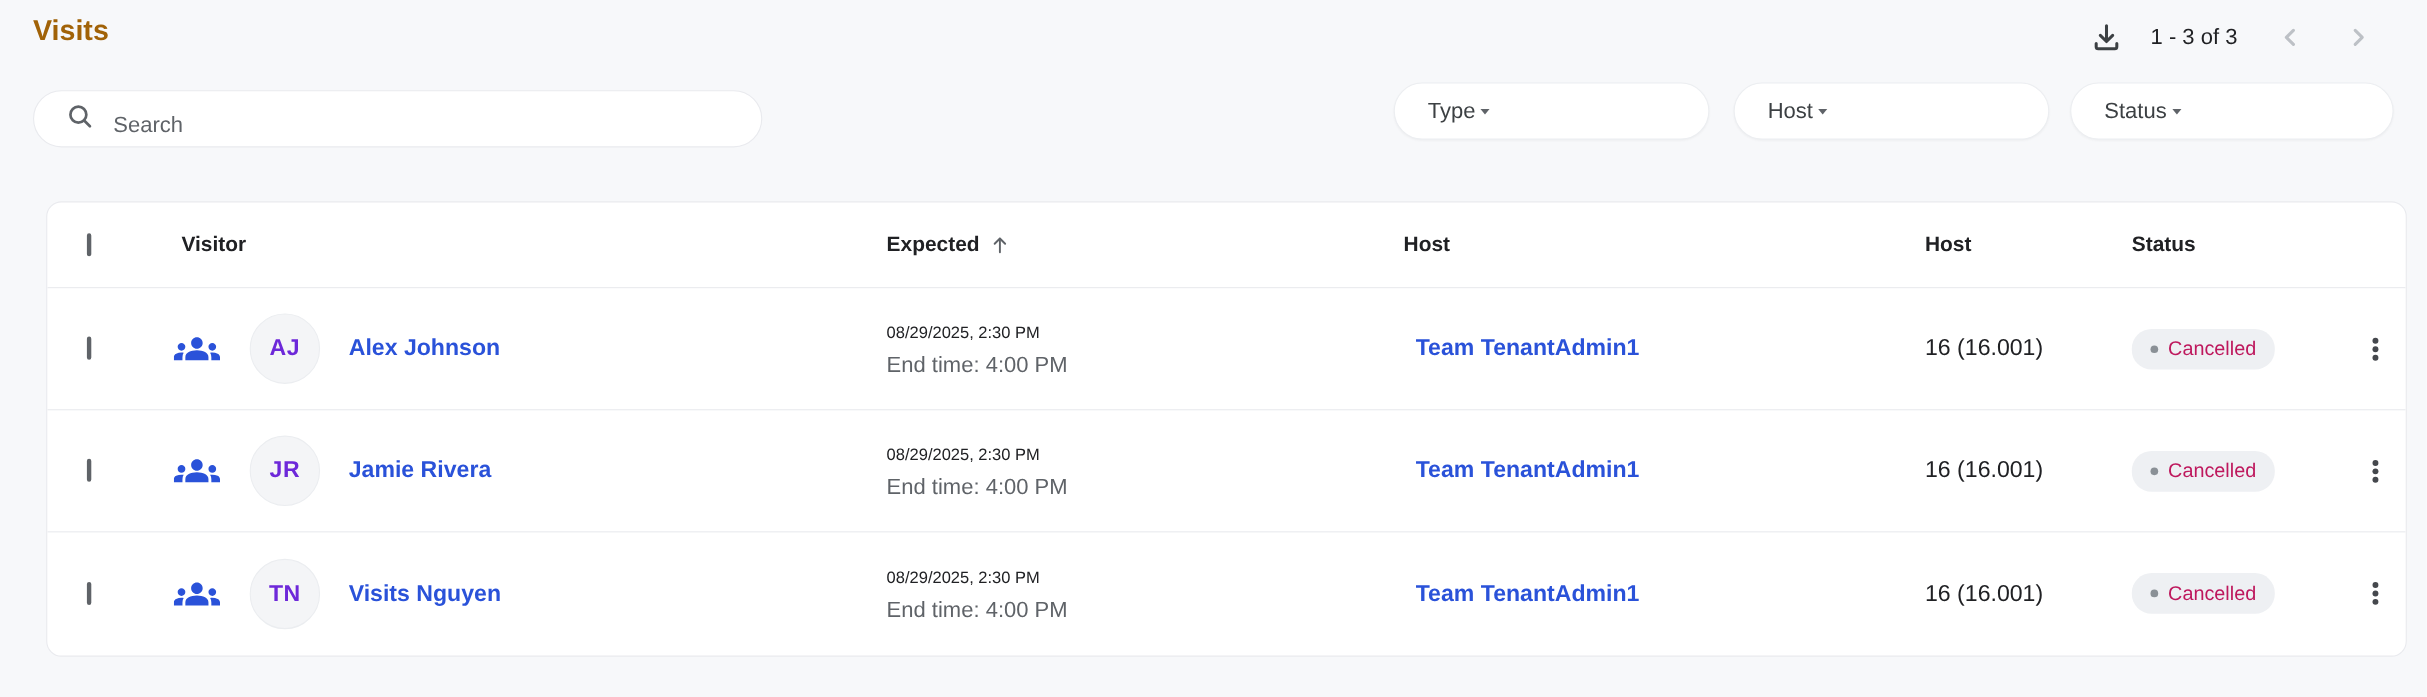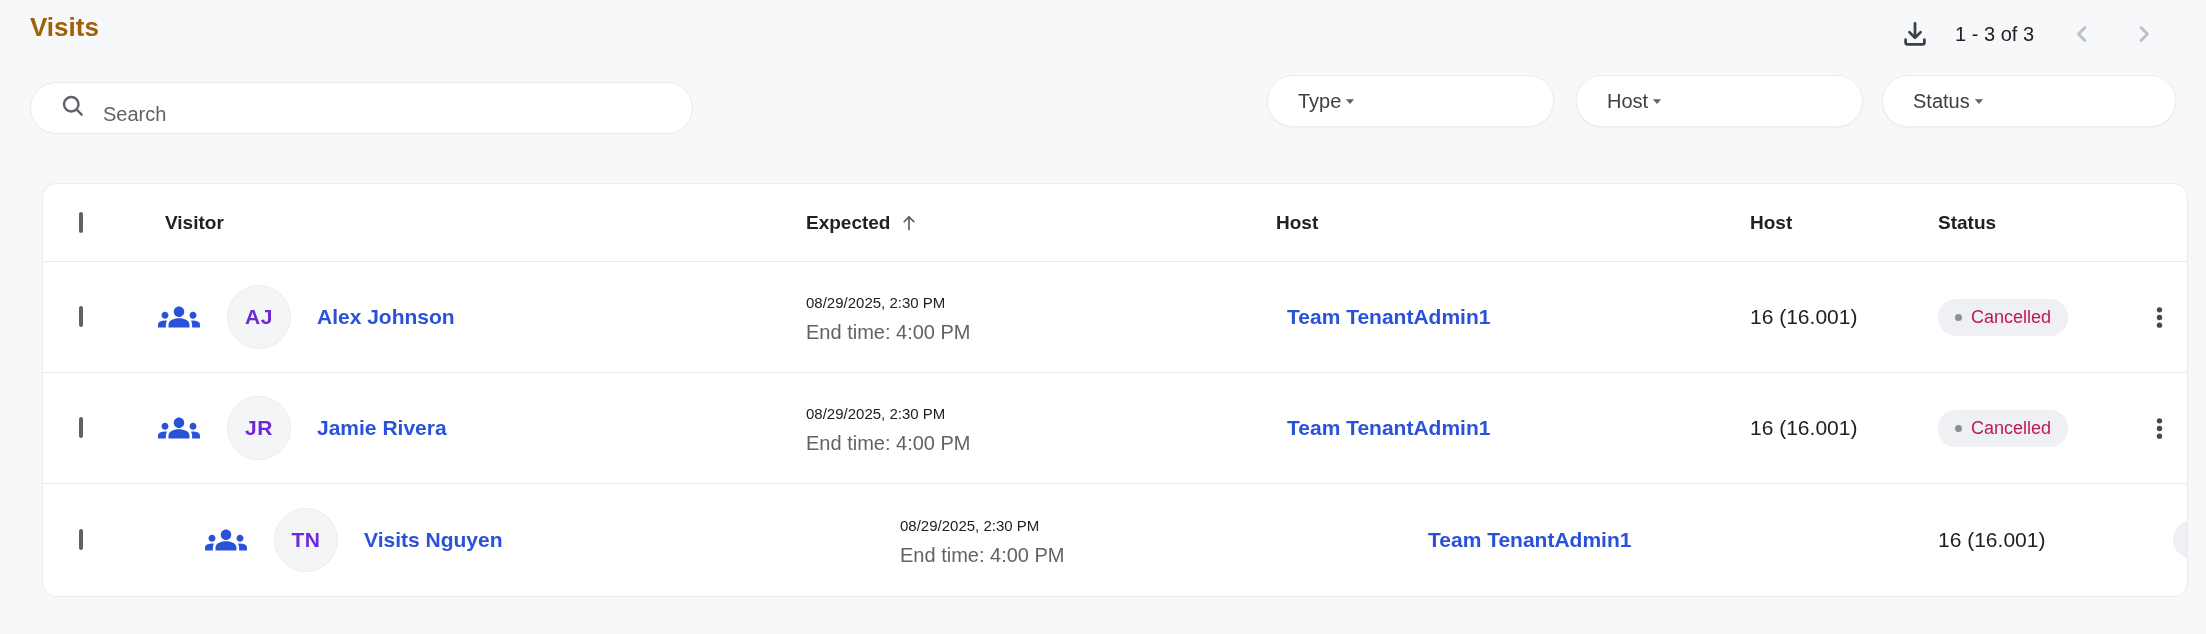--- a/index.html
+++ b/index.html
@@ -66,21 +66,21 @@
     background: #ffffff; border: 1px solid #e9eaee; border-radius: 14px;
     overflow: hidden;
   }
   .grid-row {
     display: grid;
     grid-template-columns: 88px 675px 470px 474px 188px 190px 61px;
     align-items: center;
   }
   .thead { height: 78px; border-bottom: 1px solid #e9eaee; }
   .trow  { height: 111px; border-bottom: 1px solid #e9eaee; cursor: pointer; }
-  .trow:last-child { border-bottom: none; gap: 47px; }
+  .trow:last-child { border-bottom: none; }
 
   .th { font-size: 19px; font-weight: bold; color: #202124; display: flex; align-items: center; }
   .th-visitor { padding-left: 34px; }
   .sort-arrow { color: #5f6368; margin-left: 8px; display: inline-flex; }
 
   .checkbox {
     width: 26px; height: 26px; margin-left: 36px;
     border: 2.5px solid #5f6368; border-radius: 4px;
     background: #fff; cursor: pointer; flex: 0 0 auto;
   }

